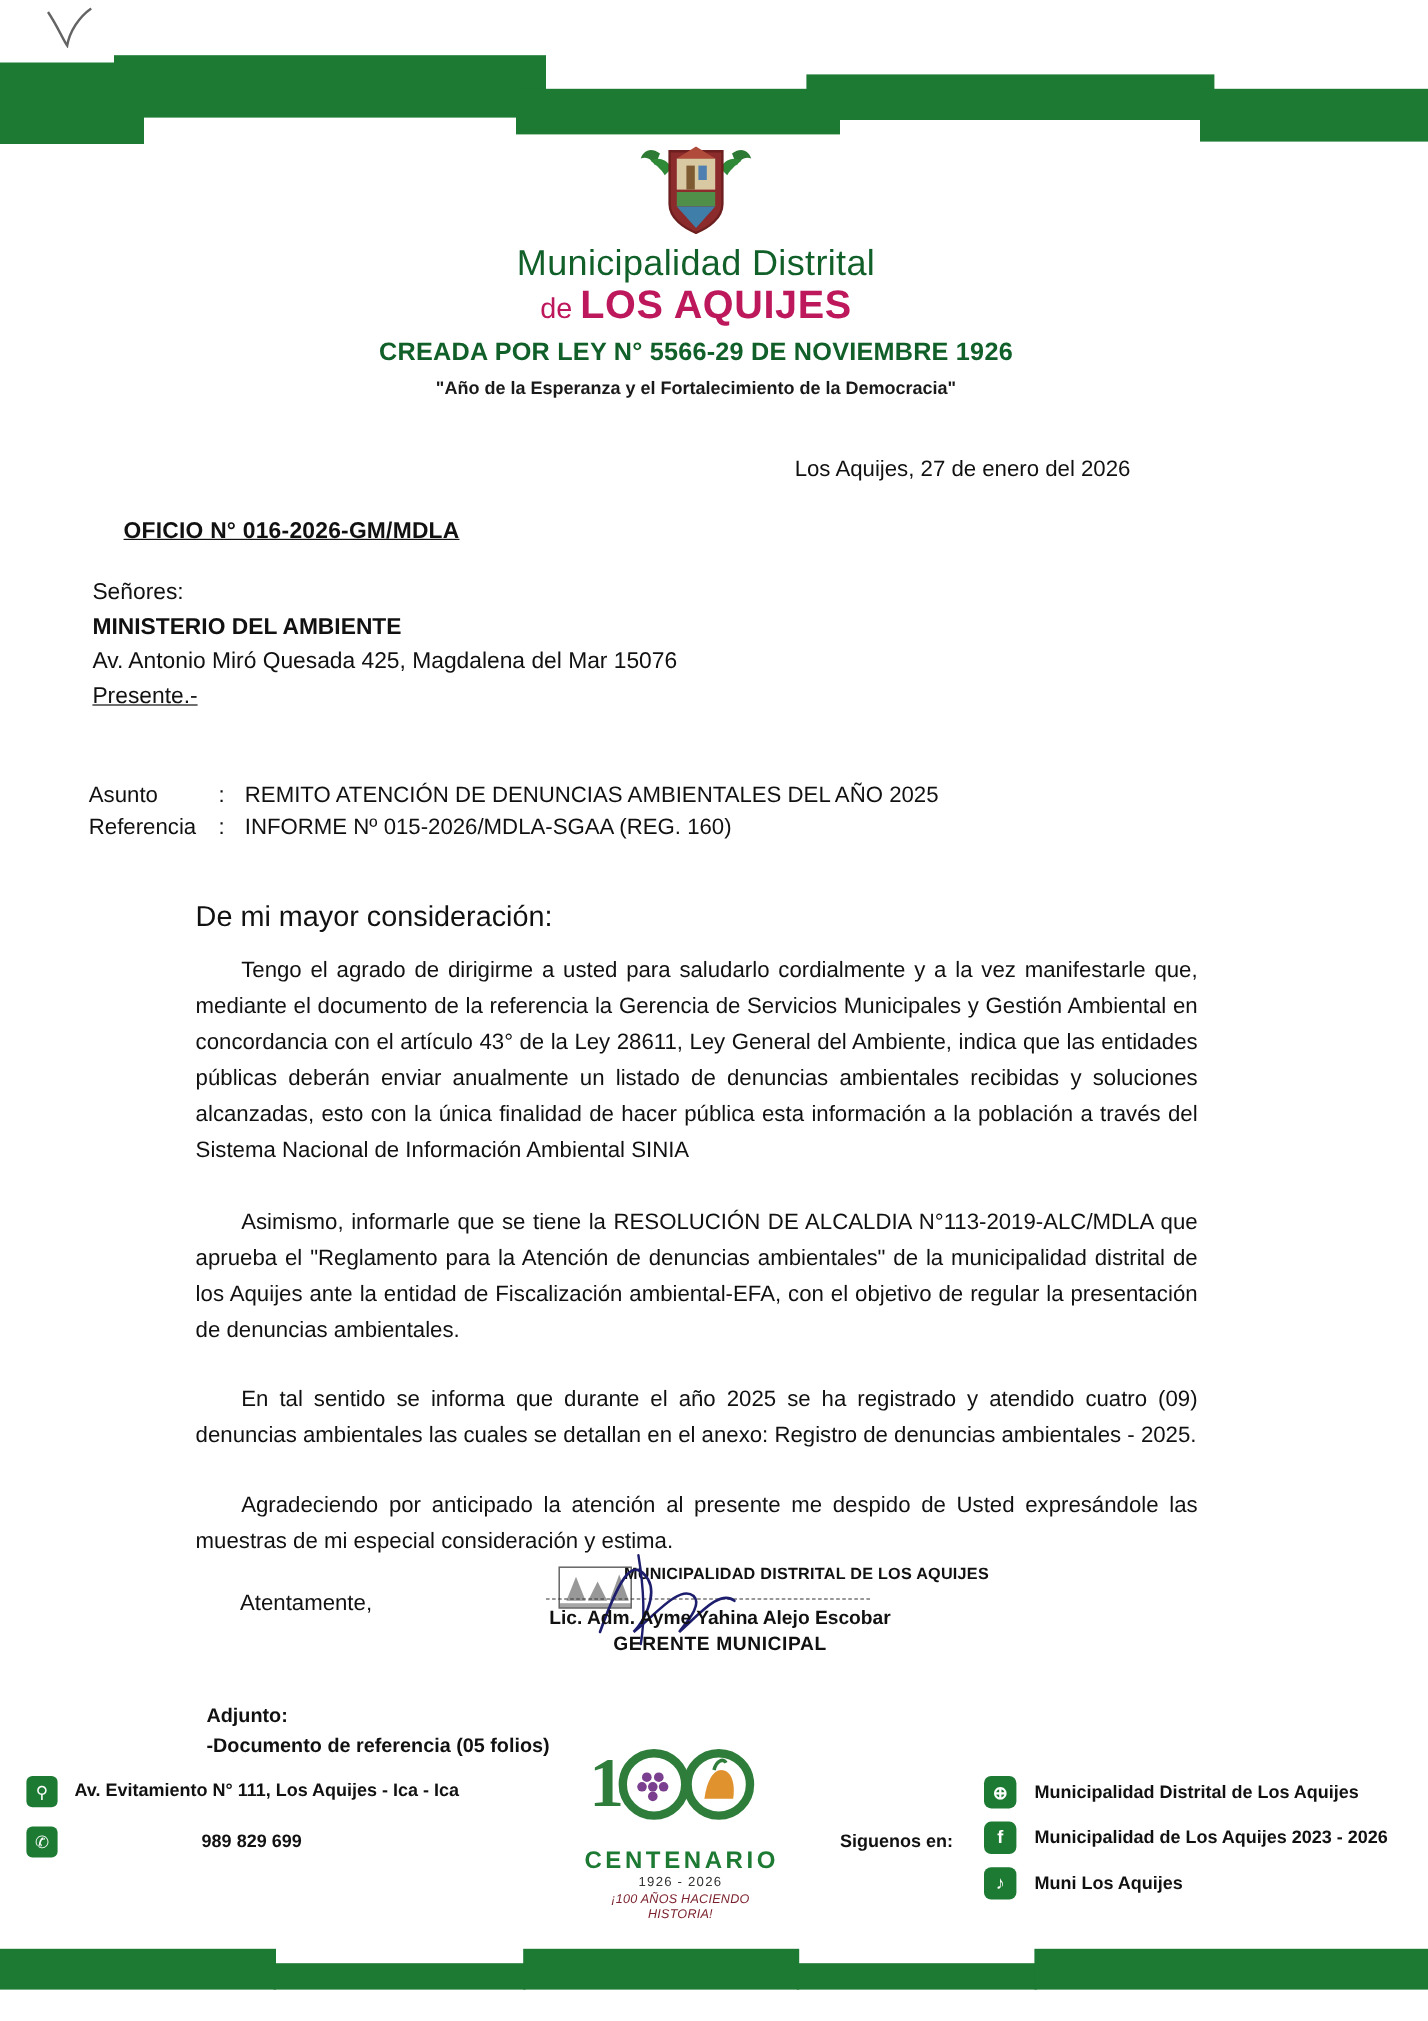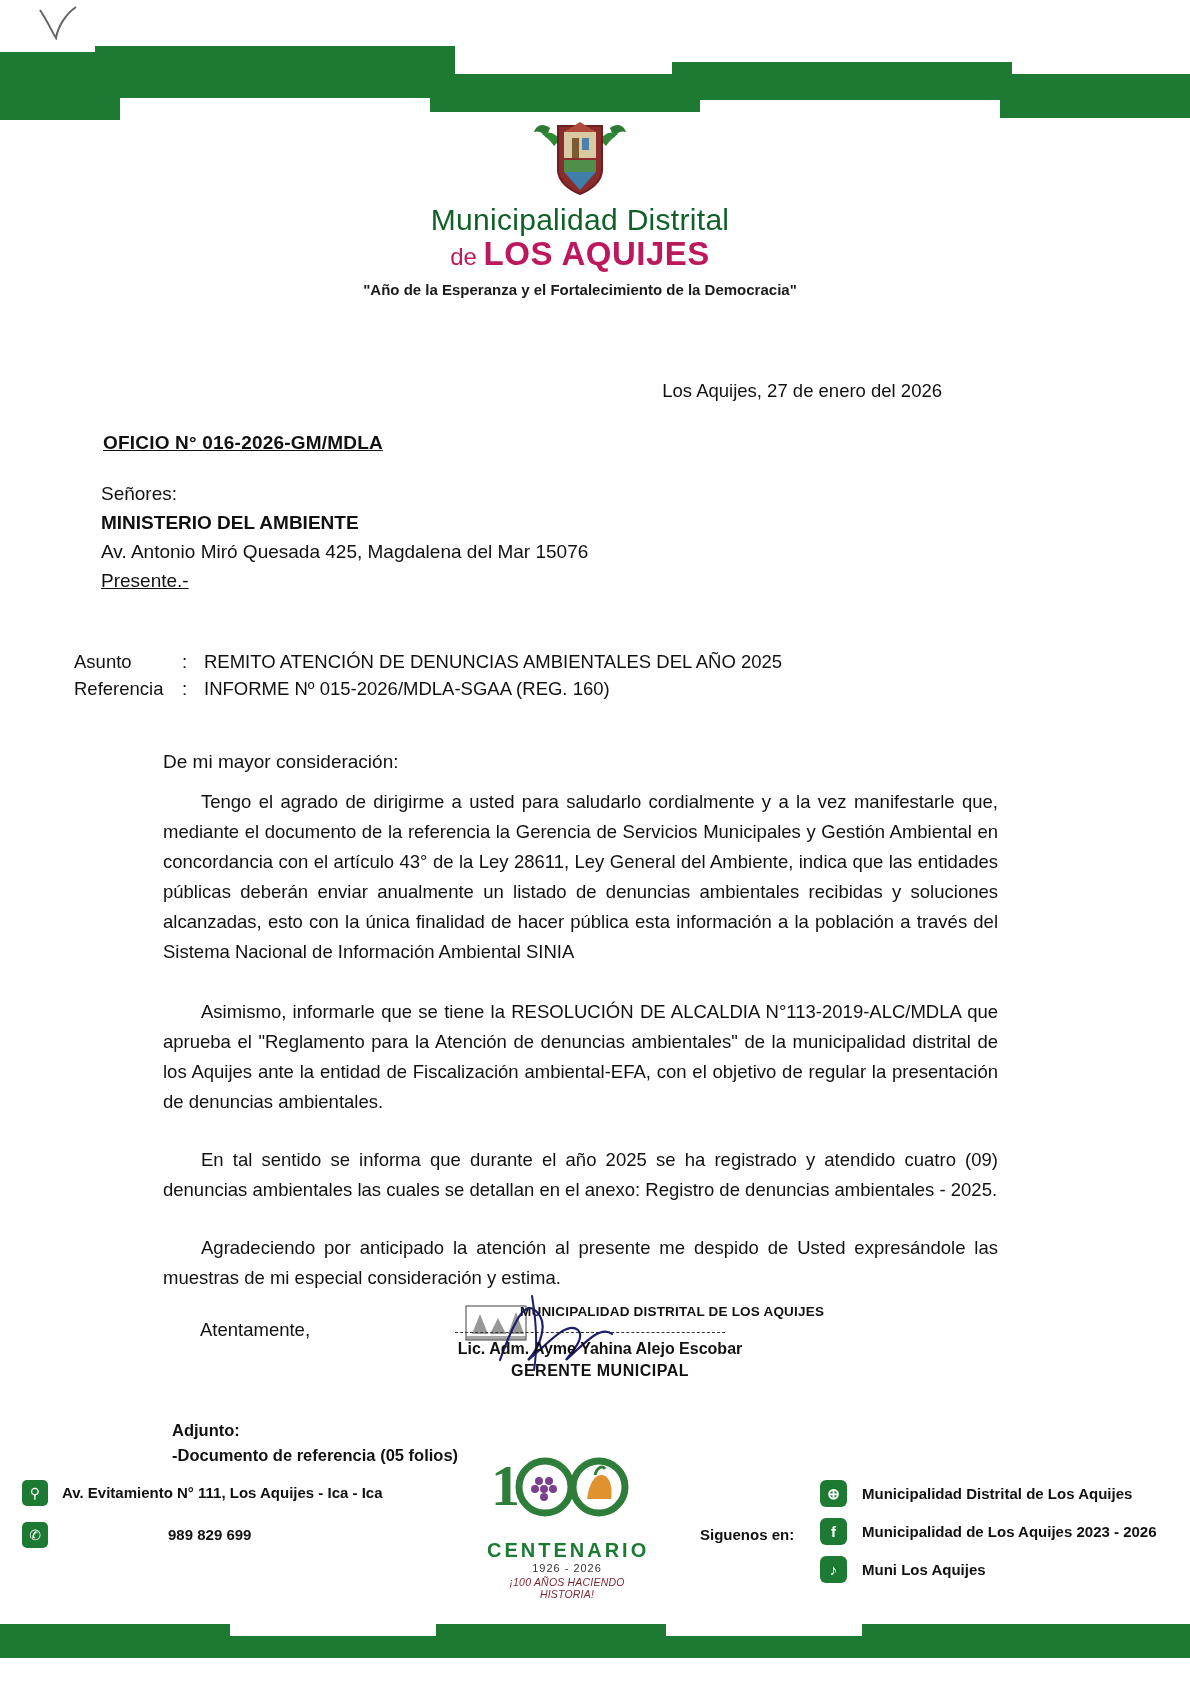--- a/index.html
+++ b/index.html
@@ -105,21 +105,21 @@
   .oficio {
     margin-top: 30px;
     padding-left: 103px;
     font-size: 19px;
     font-weight: bold;
     text-decoration: underline;
     letter-spacing: .2px;
   }
   .addressee {
     margin-top: 26px;
-    padding-left: 101px;
+    padding-left: 77px;
     font-size: 19px;
     line-height: 1.52;
   }
   .addressee .strong { font-weight: bold; }
   .addressee .u { text-decoration: underline; }
 
   .subject-block {
     margin-top: 52px;
     padding-left: 74px;
     font-size: 18.5px;
@@ -127,21 +127,21 @@
   }
   .subject-row { display: flex; }
   .sr-label { width: 108px; flex: 0 0 108px; }
   .sr-colon { width: 22px; flex: 0 0 22px; }
   .sr-value { flex: 1; }
   .ref-extra { padding-left: 130px; }
 
   .greeting {
     margin-top: 48px;
     padding-left: 163px;
-    font-size: 19px;
+    font-size: 24px;
   }
   .para {
     margin-top: 14px;
     padding-left: 163px;
     padding-right: 192px;
     font-size: 18.5px;
     line-height: 1.62;
     text-align: justify;
     text-indent: 38px;
   }
@@ -331,20 +331,21 @@
     <path d="M38 14 L82 14 L82 58 C82 70 70 78 60 82 C50 78 38 70 38 58 Z" fill="#8c2b2b" stroke="#6d1f1f" stroke-width="2"></path>
     <rect x="44" y="20" width="32" height="26" fill="#d9c9a3"></rect>
     <rect x="52" y="26" width="7" height="20" fill="#7d5a32"></rect>
     <rect x="62" y="26" width="7" height="12" fill="#4f7fb0"></rect>
     <path d="M44 20 L60 10 L76 20 Z" fill="#b04a3a"></path>
     <rect x="44" y="48" width="32" height="12" fill="#4f8f4a"></rect>
     <path d="M44 60 L76 60 L60 78 Z" fill="#3f7ea8"></path>
   </svg>
   <div class="muni-line1">Municipalidad Distrital</div>
   <div class="muni-line2"><span>de </span><b>LOS AQUIJES</b></div>
+  <div class="created-law">CREADA POR LEY N° 5566-29 DE NOVIEMBRE  1926</div>
   <div class="year-motto">"Año de la Esperanza y el Fortalecimiento de la Democracia"</div>
 </div>
 
 <div class="doc">
 
   <div class="place-date">Los Aquijes, 27 de enero del 2026</div>
 
   <div class="oficio">OFICIO N° 016-2026-GM/MDLA</div>
 
   <div class="addressee">

